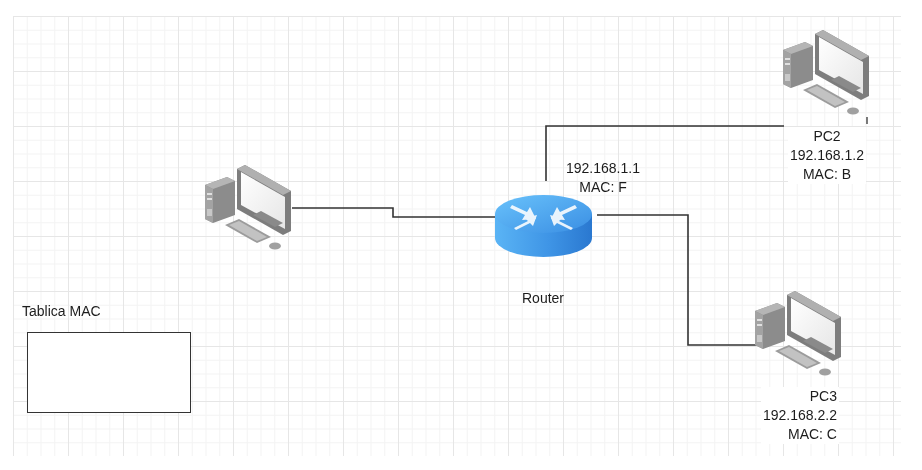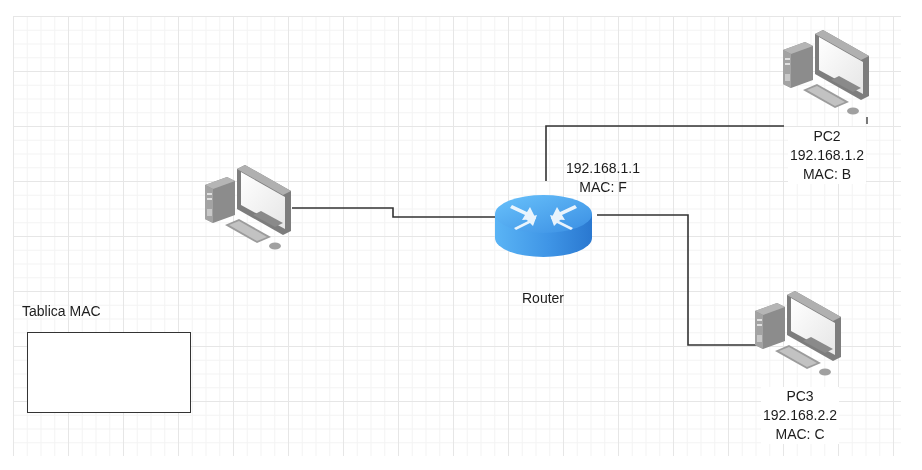--- a/index.html
+++ b/index.html
@@ -96,21 +96,21 @@
         <polygon points="573,228 559,221 562,218 550,215 554,226 557,223 571,230"></polygon>
       </g>
     </g>
   </svg>
 
   <div class="lbl bg" style="left:827px; top:127px;">
     <div>PC2</div>
     <div>192.168.1.2</div>
     <div>MAC: B</div>
   </div>
-  <div class="lbl bg" style="left:800px; top:387px;">
+  <div class="lbl bg" style="left:800px; top:387px;text-align:right;">
     <div>PC3</div>
     <div>192.168.2.2</div>
     <div>MAC: C</div>
   </div>
 
   <div class="lbl" style="left:603px; top:159px;">
     <div>192.168.1.1</div>
     <div>MAC: F</div>
   </div>
 

